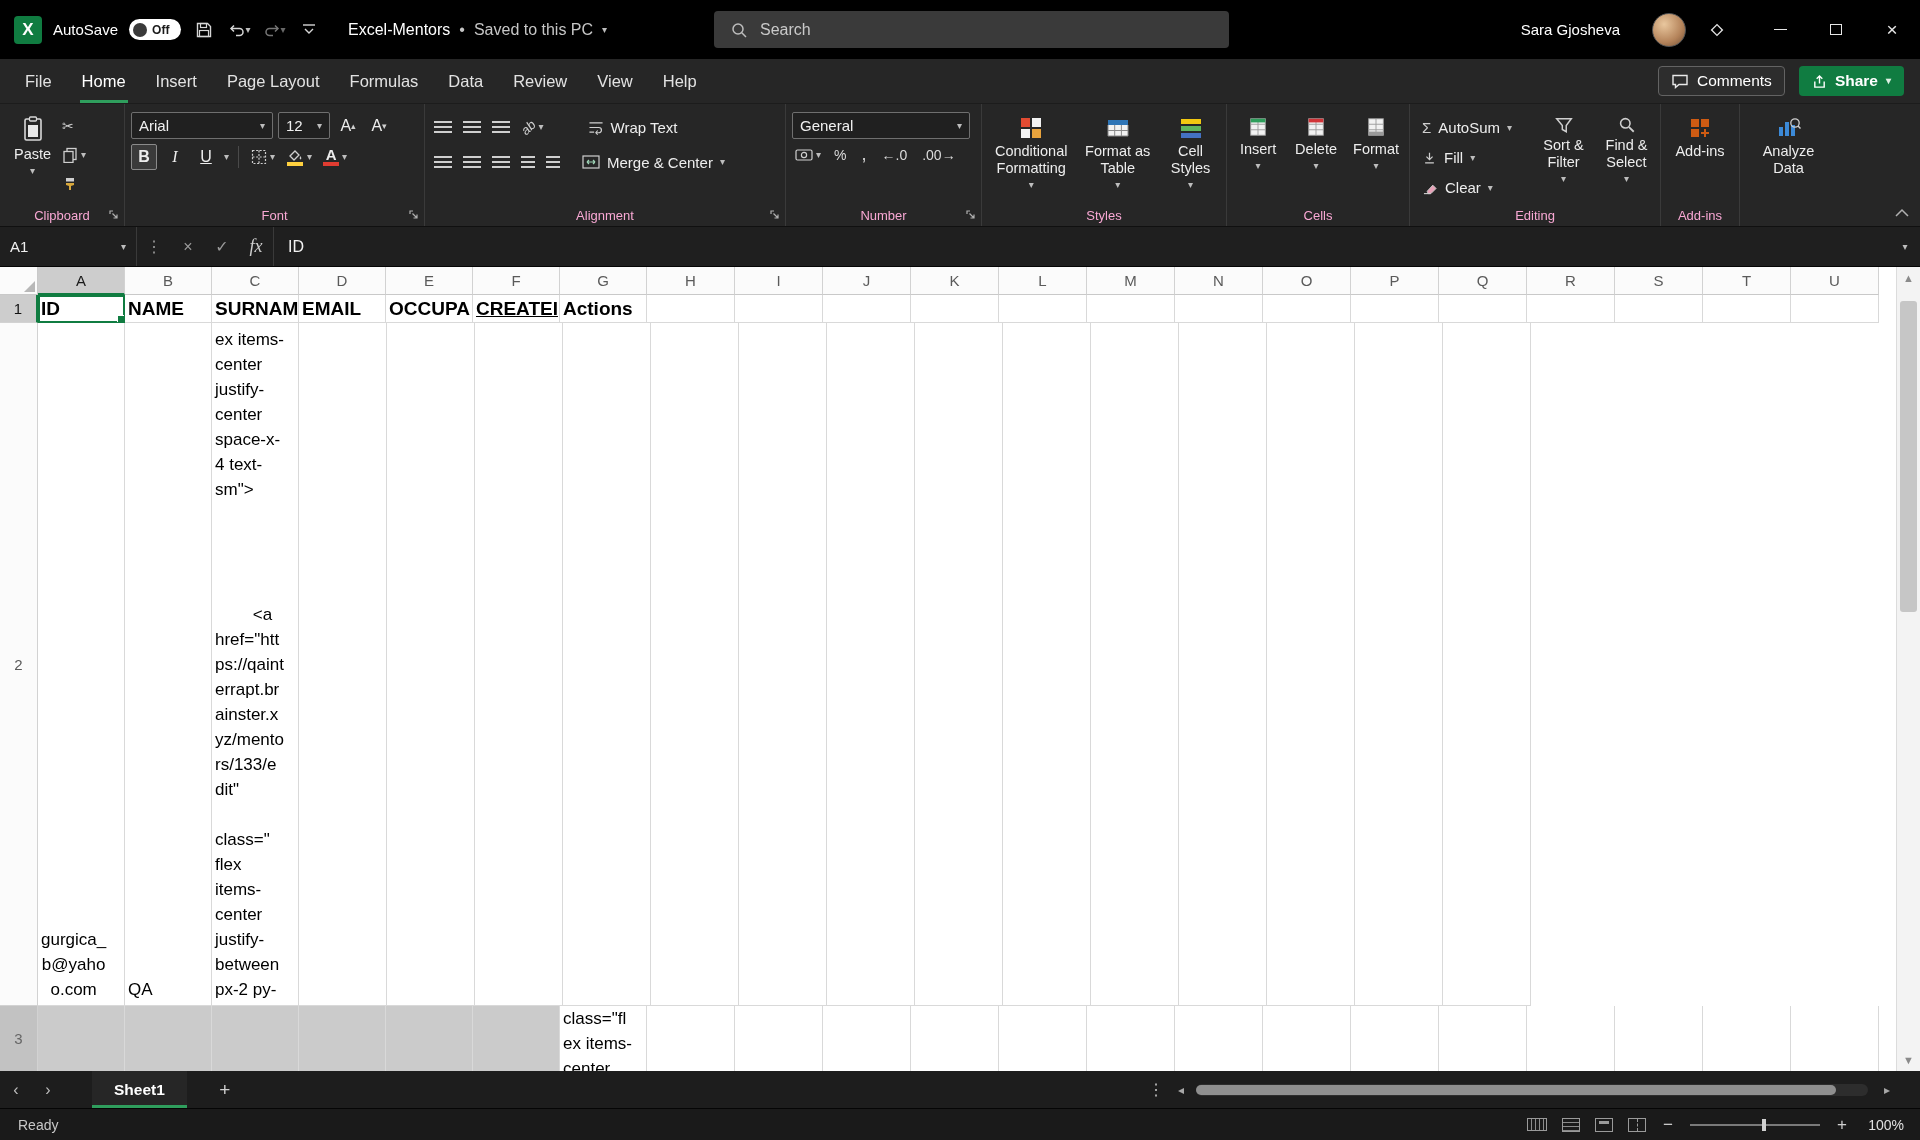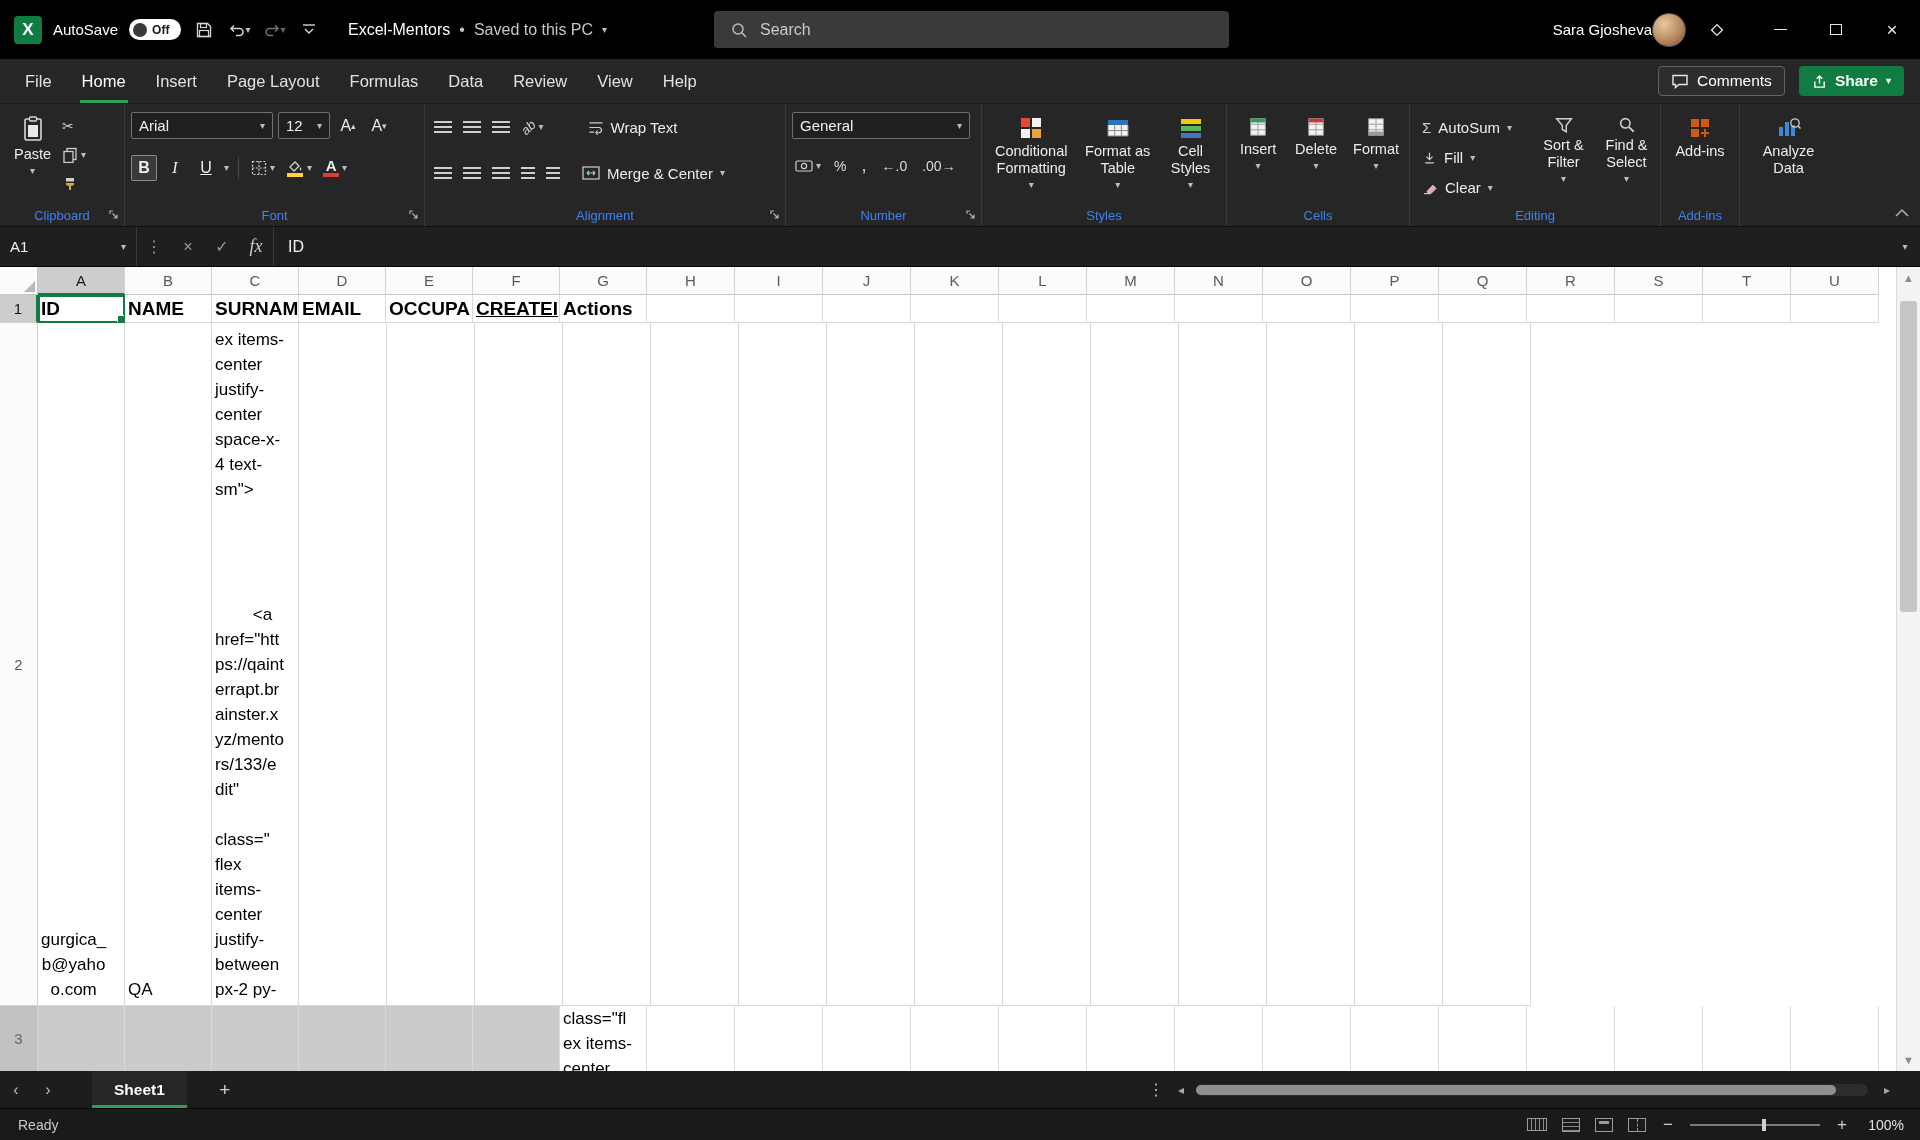--- a/index.html
+++ b/index.html
@@ -14,58 +14,58 @@
 .autosave-label{font-size:15px;color:#fff;}
 .toggle{width:52px;height:21px;background:#fff;border-radius:11px;display:flex;align-items:center;gap:5px;padding:0 4px;}
 .toggle .knob{width:14px;height:14px;border-radius:50%;background:#3a3a3a;}
 .toggle .state{color:#1a1a1a;font-size:12px;font-weight:bold;}
 .tb-ic{display:flex;align-items:center;justify-content:center;min-width:24px;height:30px;color:#d6d6d6;}
 .dd{font-size:10px;color:#bdbdbd;line-height:1;}
 .doc-title{display:flex;align-items:center;gap:9px;font-size:16px;margin-left:16px;white-space:nowrap;}
 .doc-title .sub{color:#c6c6c6;}
 .searchbox{position:absolute;left:714px;top:11px;width:515px;height:37px;background:#3a3a3a;border-radius:4px;display:flex;align-items:center;gap:12px;padding-left:16px;color:#c9c9c9;font-size:16px;}
 .tb-right{position:absolute;right:0;top:0;height:59px;display:flex;align-items:center;}
-.user-name{font-size:15px;margin-right:0;}
+.user-name{font-size:15px;margin-right:32px;}
 .avatar{width:34px;height:34px;border-radius:50%;background:radial-gradient(circle at 35% 32%,#e9c79e,#b4835a 60%,#6f4e33);border:1px solid #555;margin-right:22px;}
 .sparkle{margin-right:26px;display:flex;align-items:center;}
 .winbtn{width:56px;height:59px;display:flex;align-items:center;justify-content:center;color:#e6e6e6;font-size:19px;}
 .maxbox{width:12px;height:11px;border:1.5px solid #e6e6e6;display:inline-block;}
 .minbar{width:13px;border-top:1.6px solid #e6e6e6;display:inline-block;}
 
 
 .menubar{height:45px;background:#262626;display:flex;align-items:center;position:relative;border-bottom:1px solid #1c1c1c;}
 #menu-tabs{display:flex;height:100%;padding-left:10px;}
 .mtab{height:100%;display:flex;align-items:center;padding:0 15px;font-size:16.5px;color:#e2e2e2;position:relative;cursor:default;}
 .mtab.active{color:#fff;}
 .mtab.active::after{content:"";position:absolute;left:13px;right:13px;bottom:0;height:3px;background:#2F9E5D;}
 .menubar-right{position:absolute;right:16px;display:flex;gap:14px;align-items:center;}
 .comments-btn{display:flex;align-items:center;gap:8px;color:#fff;font-size:15.5px;border:1px solid #636363;border-radius:4px;padding:5px 12px;background:#2d2d2d;}
 .share-btn{display:flex;align-items:center;gap:8px;background:#107C41;color:#fff;font-size:15.5px;border-radius:4px;padding:6px 13px;font-weight:bold;}
 
 
 .ribbon{height:123px;background:#262626;display:flex;position:relative;border-bottom:1px solid #101010;color:#ededed;}
 .rgroup{position:relative;border-right:1px solid #3a3a3a;padding:8px 6px 22px;flex:0 0 auto;}
 .grp-content{display:flex;gap:8px;align-items:flex-start;height:92px;}
-.rlabel{position:absolute;bottom:3px;left:0;right:0;text-align:center;font-size:13px;color:#3b82f6;white-space:nowrap;}
+.rlabel{position:absolute;bottom:3px;left:0;right:0;text-align:center;font-size:13px;color:#f9a8d4;white-space:nowrap;}
 .launcher{position:absolute;right:4px;bottom:5px;}
 .bigbtn{display:flex;flex-direction:column;align-items:center;gap:3px;font-size:14.5px;text-align:center;padding-top:4px;line-height:17px;}
 .rcol{display:flex;flex-direction:column;gap:9px;padding-top:4px;}
 .rrow{display:flex;align-items:center;gap:5px;}
 .icnbtn{display:inline-flex;align-items:center;gap:3px;padding:2px 3px;}
 .combo{display:flex;align-items:center;justify-content:space-between;background:#202020;border:1px solid #6f6f6f;border-radius:2px;color:#f0f0f0;font-size:15px;padding:2px 7px;height:27px;}
 .tbtn{display:inline-flex;align-items:center;justify-content:center;min-width:26px;height:26px;font-size:16px;color:#ededed;padding:0 4px;}
 .bsel{border:1px solid #8a8a8a;background:#3a3a3a;border-radius:2px;font-weight:bold;}
 .vsep{width:1px;height:22px;background:#4a4a4a;margin:0 4px;}
 .stack{display:inline-flex;flex-direction:column;align-items:center;gap:1px;}
 .bar{width:16px;height:4px;display:block;}
 .Aletter{font-size:15px;font-weight:bold;color:#ededed;line-height:13px;}
 .ln{width:18px;height:13px;background:repeating-linear-gradient(to bottom,#cfcfcf 0 2px,transparent 2px 5px);display:inline-block;margin:0 3px;}
 .ab{display:inline-block;transform:rotate(-45deg);font-size:13px;color:#cfcfcf;font-style:italic;}
 .sbtn{display:flex;align-items:center;gap:7px;font-size:15px;color:#ededed;padding:3px 6px;white-space:nowrap;}
-.fontgrid,.algrid,.numgrid{display:flex;flex-direction:column;gap:16px;}
+.fontgrid,.algrid,.numgrid{display:flex;flex-direction:column;gap:5px;}
 .algrid .rrow{height:30px;}
 .tiny{font-size:9px;vertical-align:super;color:#cfcfcf;}
 .nico{font-size:14px;color:#dcdcdc;padding:0 5px;}
 .collapse-chev{position:absolute;right:10px;bottom:8px;}
 
 
 .fbar{height:40px;background:#1f1f1f;display:flex;align-items:stretch;border-bottom:1px solid #050505;}
 .namebox{width:137px;display:flex;align-items:center;justify-content:space-between;padding:0 10px;color:#f0f0f0;font-size:15px;border-right:1px solid #3a3a3a;}
 .fico{width:34px;display:flex;align-items:center;justify-content:center;color:#9a9a9a;font-size:16px;}
 .fx{font-style:italic;font-family:"Liberation Serif",serif;color:#cfcfcf;font-size:18px;}

